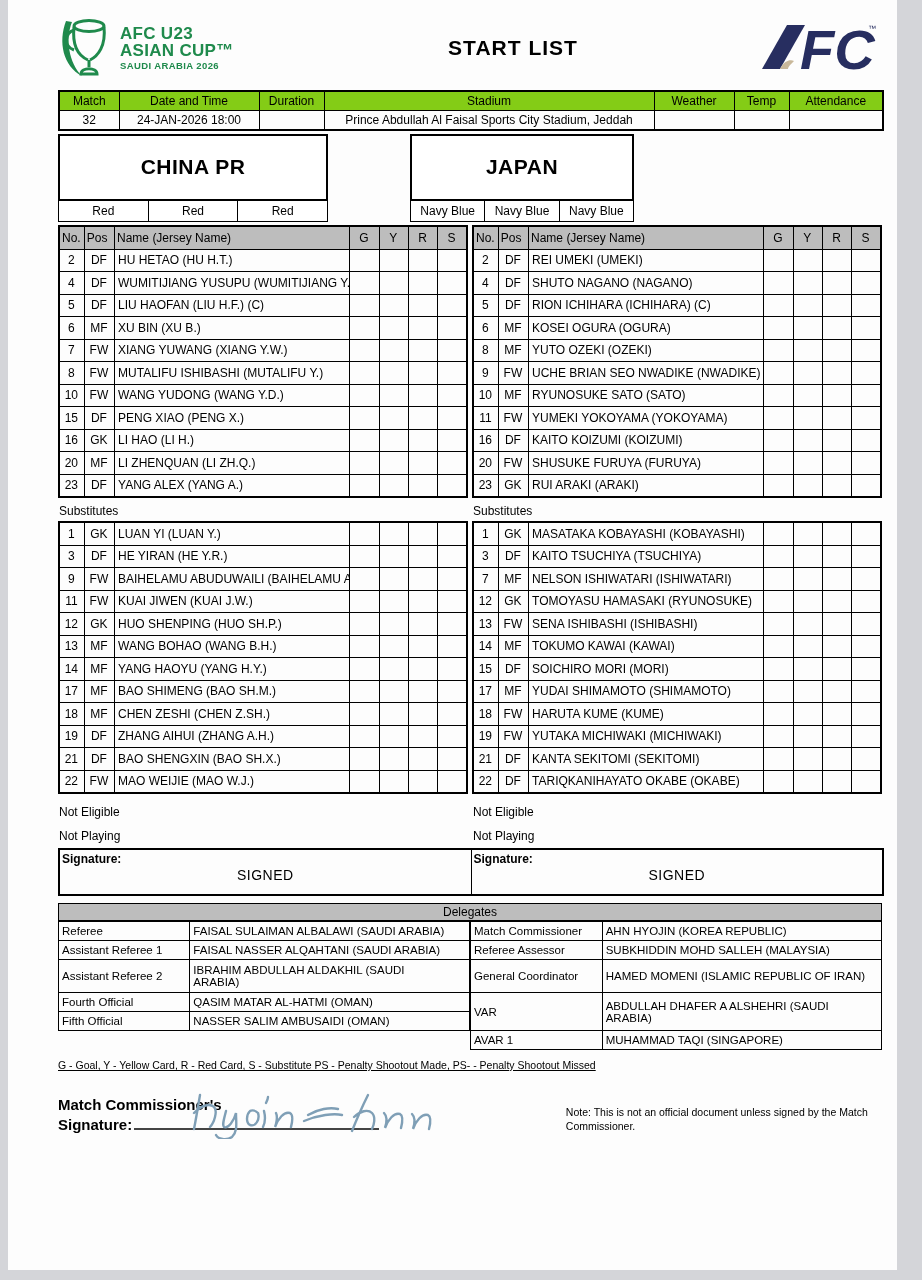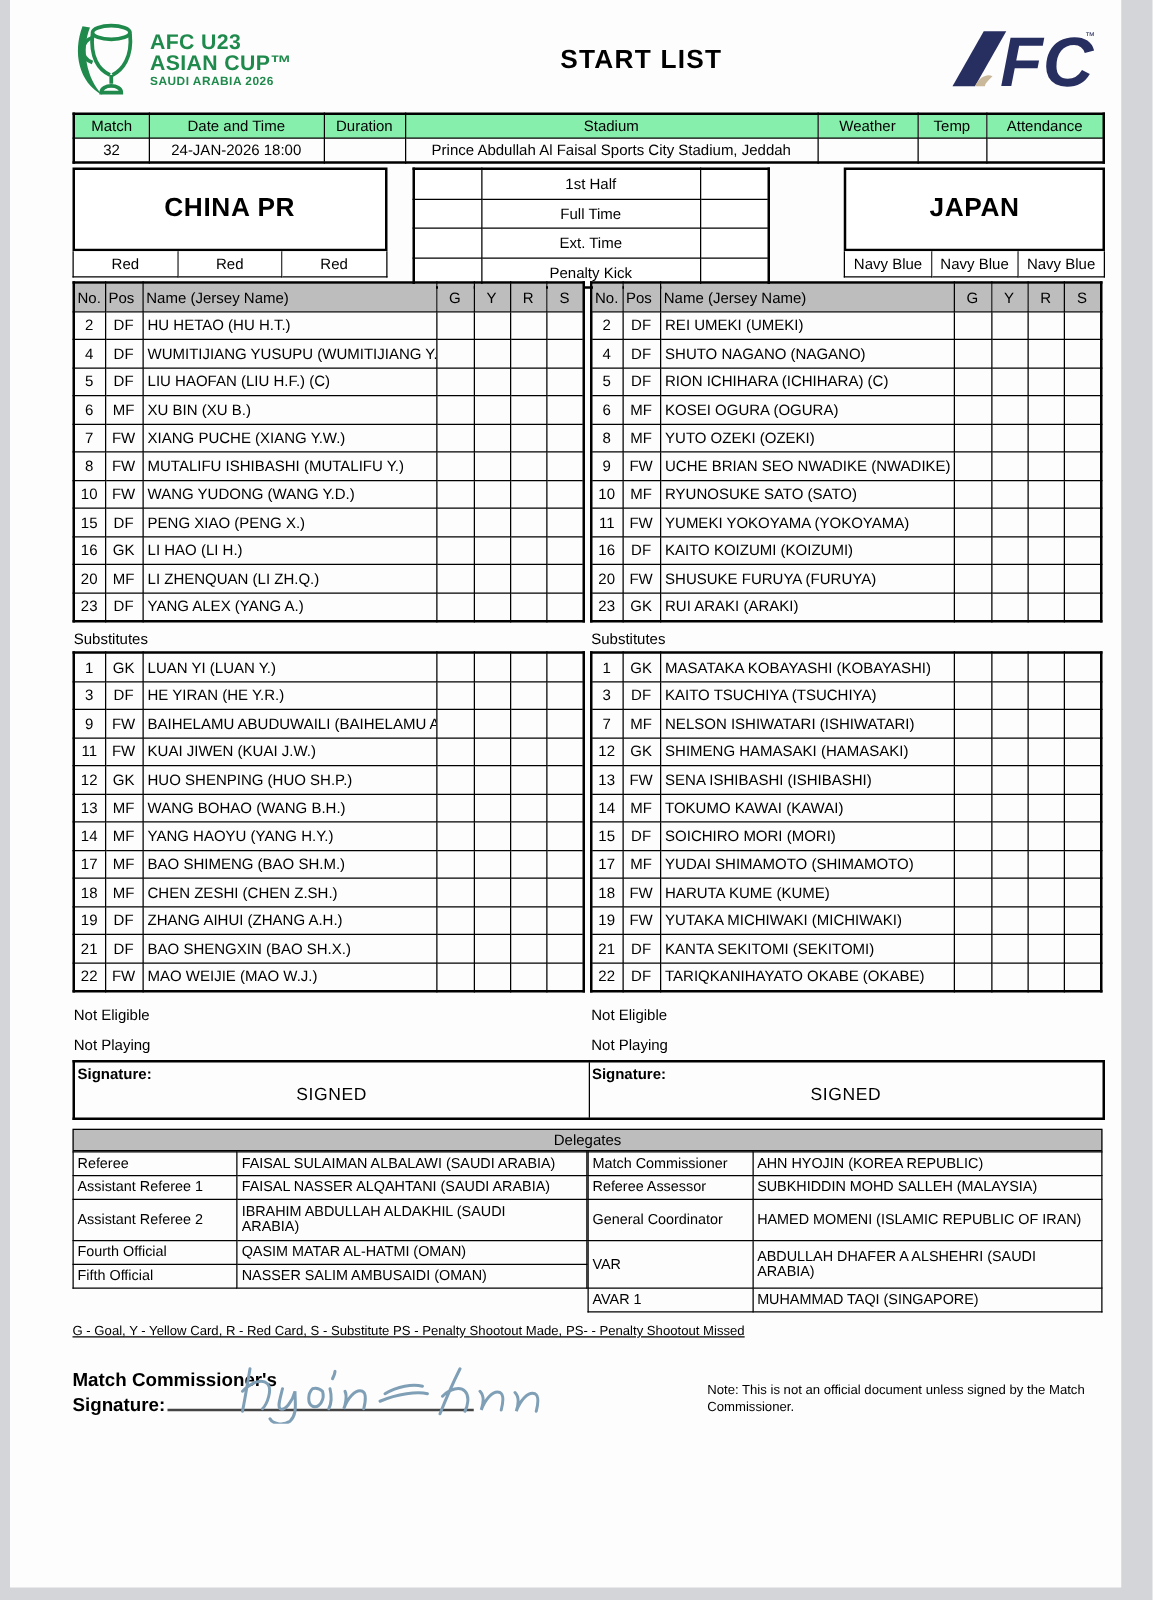--- a/index.html
+++ b/index.html
@@ -20,21 +20,21 @@
   .doc-header{display:flex;align-items:center;height:80px;margin-bottom:2px;}
   .tournament-logo{display:flex;align-items:center;width:250px;}
   .t-text{margin-left:6px;color:#1f8a4c;line-height:1.02;}
   .t-line{font-weight:bold;font-size:17px;letter-spacing:.3px;}
   .t-line3{font-weight:bold;font-size:9.5px;margin-top:2px;letter-spacing:.4px;}
   .doc-title{flex:1;text-align:center;font-size:21px;font-weight:bold;letter-spacing:1px;}
   .afc-wrap{width:160px;display:flex;justify-content:flex-end;padding-right:6px;}
 
   
   table{border-collapse:collapse;}
-  .hdr{background:#86efac;}
+  .hdr{background:#84cc16;}
 
   
   .info-table{width:824px;font-size:12px;table-layout:fixed;}
   .info-table td{border:1px solid #000;height:16px;text-align:center;overflow:hidden;white-space:nowrap;}
   .info-table{border:2px solid #000;}
 
   
   .team-block{display:flex;margin-top:3px;height:88px;}
   .tb-team{display:flex;flex-direction:column;}
   .tb-left{width:270px;}
@@ -178,48 +178,20 @@
       <div class="tb-team tb-left">
         <div class="team-name">CHINA PR</div>
         <div class="kit-row">
 
         <div class="kit-cell">Red</div>
             <div class="kit-cell">Red</div>
             <div class="kit-cell">Red</div>
           </div>
       </div>
       <div class="tb-gap1"></div>
-      <table class="score-table">
-        <tbody>
-
-            <tr>
-              <td class="sc-l"></td>
-              <td class="sc-label">1st Half</td>
-              <td class="sc-r"></td>
-            </tr>
-
-            <tr>
-              <td class="sc-l"></td>
-              <td class="sc-label">Full Time</td>
-              <td class="sc-r"></td>
-            </tr>
-
-            <tr>
-              <td class="sc-l"></td>
-              <td class="sc-label">Ext. Time</td>
-              <td class="sc-r"></td>
-            </tr>
-
-            <tr>
-              <td class="sc-l"></td>
-              <td class="sc-label">Penalty Kick</td>
-              <td class="sc-r"></td>
-            </tr>
-          </tbody>
-      </table>
       <div class="tb-gap2"></div>
       <div class="tb-team tb-right">
         <div class="team-name">JAPAN</div>
         <div class="kit-row">
 
         <div class="kit-cell">Navy Blue</div>
             <div class="kit-cell">Navy Blue</div>
             <div class="kit-cell">Navy Blue</div>
           </div>
       </div>
@@ -285,21 +257,21 @@
               <td class="pname">XU BIN (XU B.)</td>
               <td></td>
               <td></td>
               <td></td>
               <td></td>
             </tr>
 
             <tr>
               <td class="c">7</td>
               <td class="c">FW</td>
-              <td class="pname">XIANG PUCHE (XIANG Y.W.)</td>
+              <td class="pname">XIANG YUWANG (XIANG Y.W.)</td>
               <td></td>
               <td></td>
               <td></td>
               <td></td>
             </tr>
 
             <tr>
               <td class="c">8</td>
               <td class="c">FW</td>
               <td class="pname">MUTALIFU ISHIBASHI (MUTALIFU Y.)</td>
@@ -672,21 +644,21 @@
               <td class="pname">NELSON ISHIWATARI (ISHIWATARI)</td>
               <td></td>
               <td></td>
               <td></td>
               <td></td>
             </tr>
 
             <tr>
               <td class="c">12</td>
               <td class="c">GK</td>
-              <td class="pname">SHIMENG HAMASAKI (HAMASAKI)</td>
+              <td class="pname">TOMOYASU HAMASAKI (RYUNOSUKE)</td>
               <td></td>
               <td></td>
               <td></td>
               <td></td>
             </tr>
 
             <tr>
               <td class="c">13</td>
               <td class="c">FW</td>
               <td class="pname">SENA ISHIBASHI (ISHIBASHI)</td>

